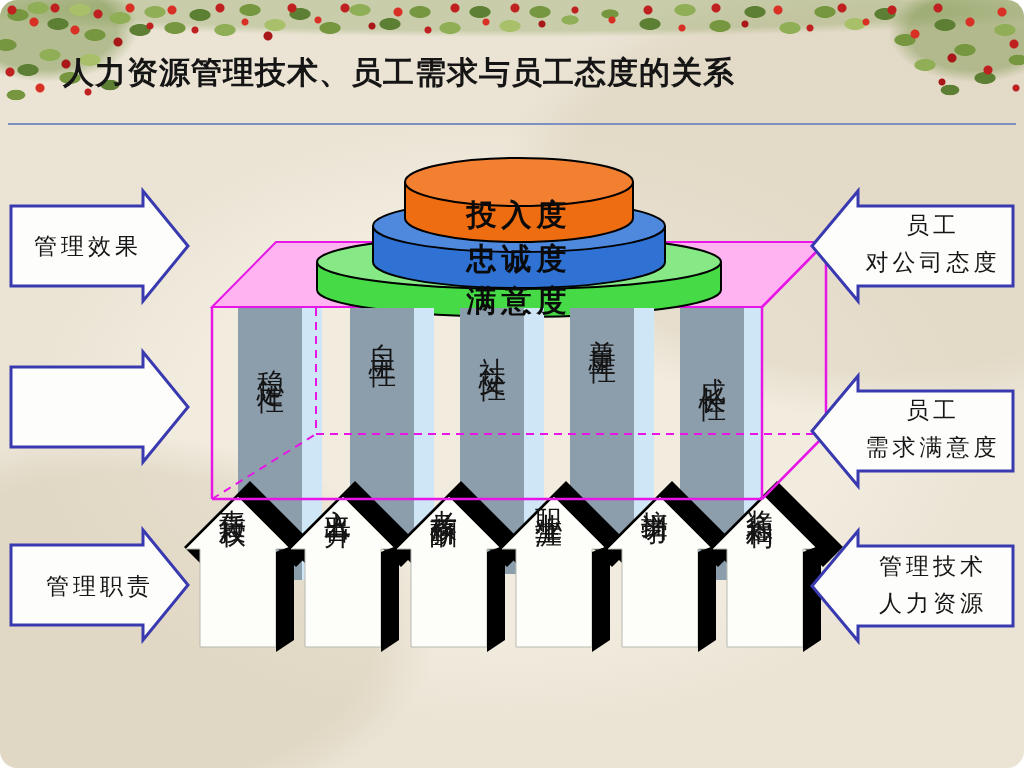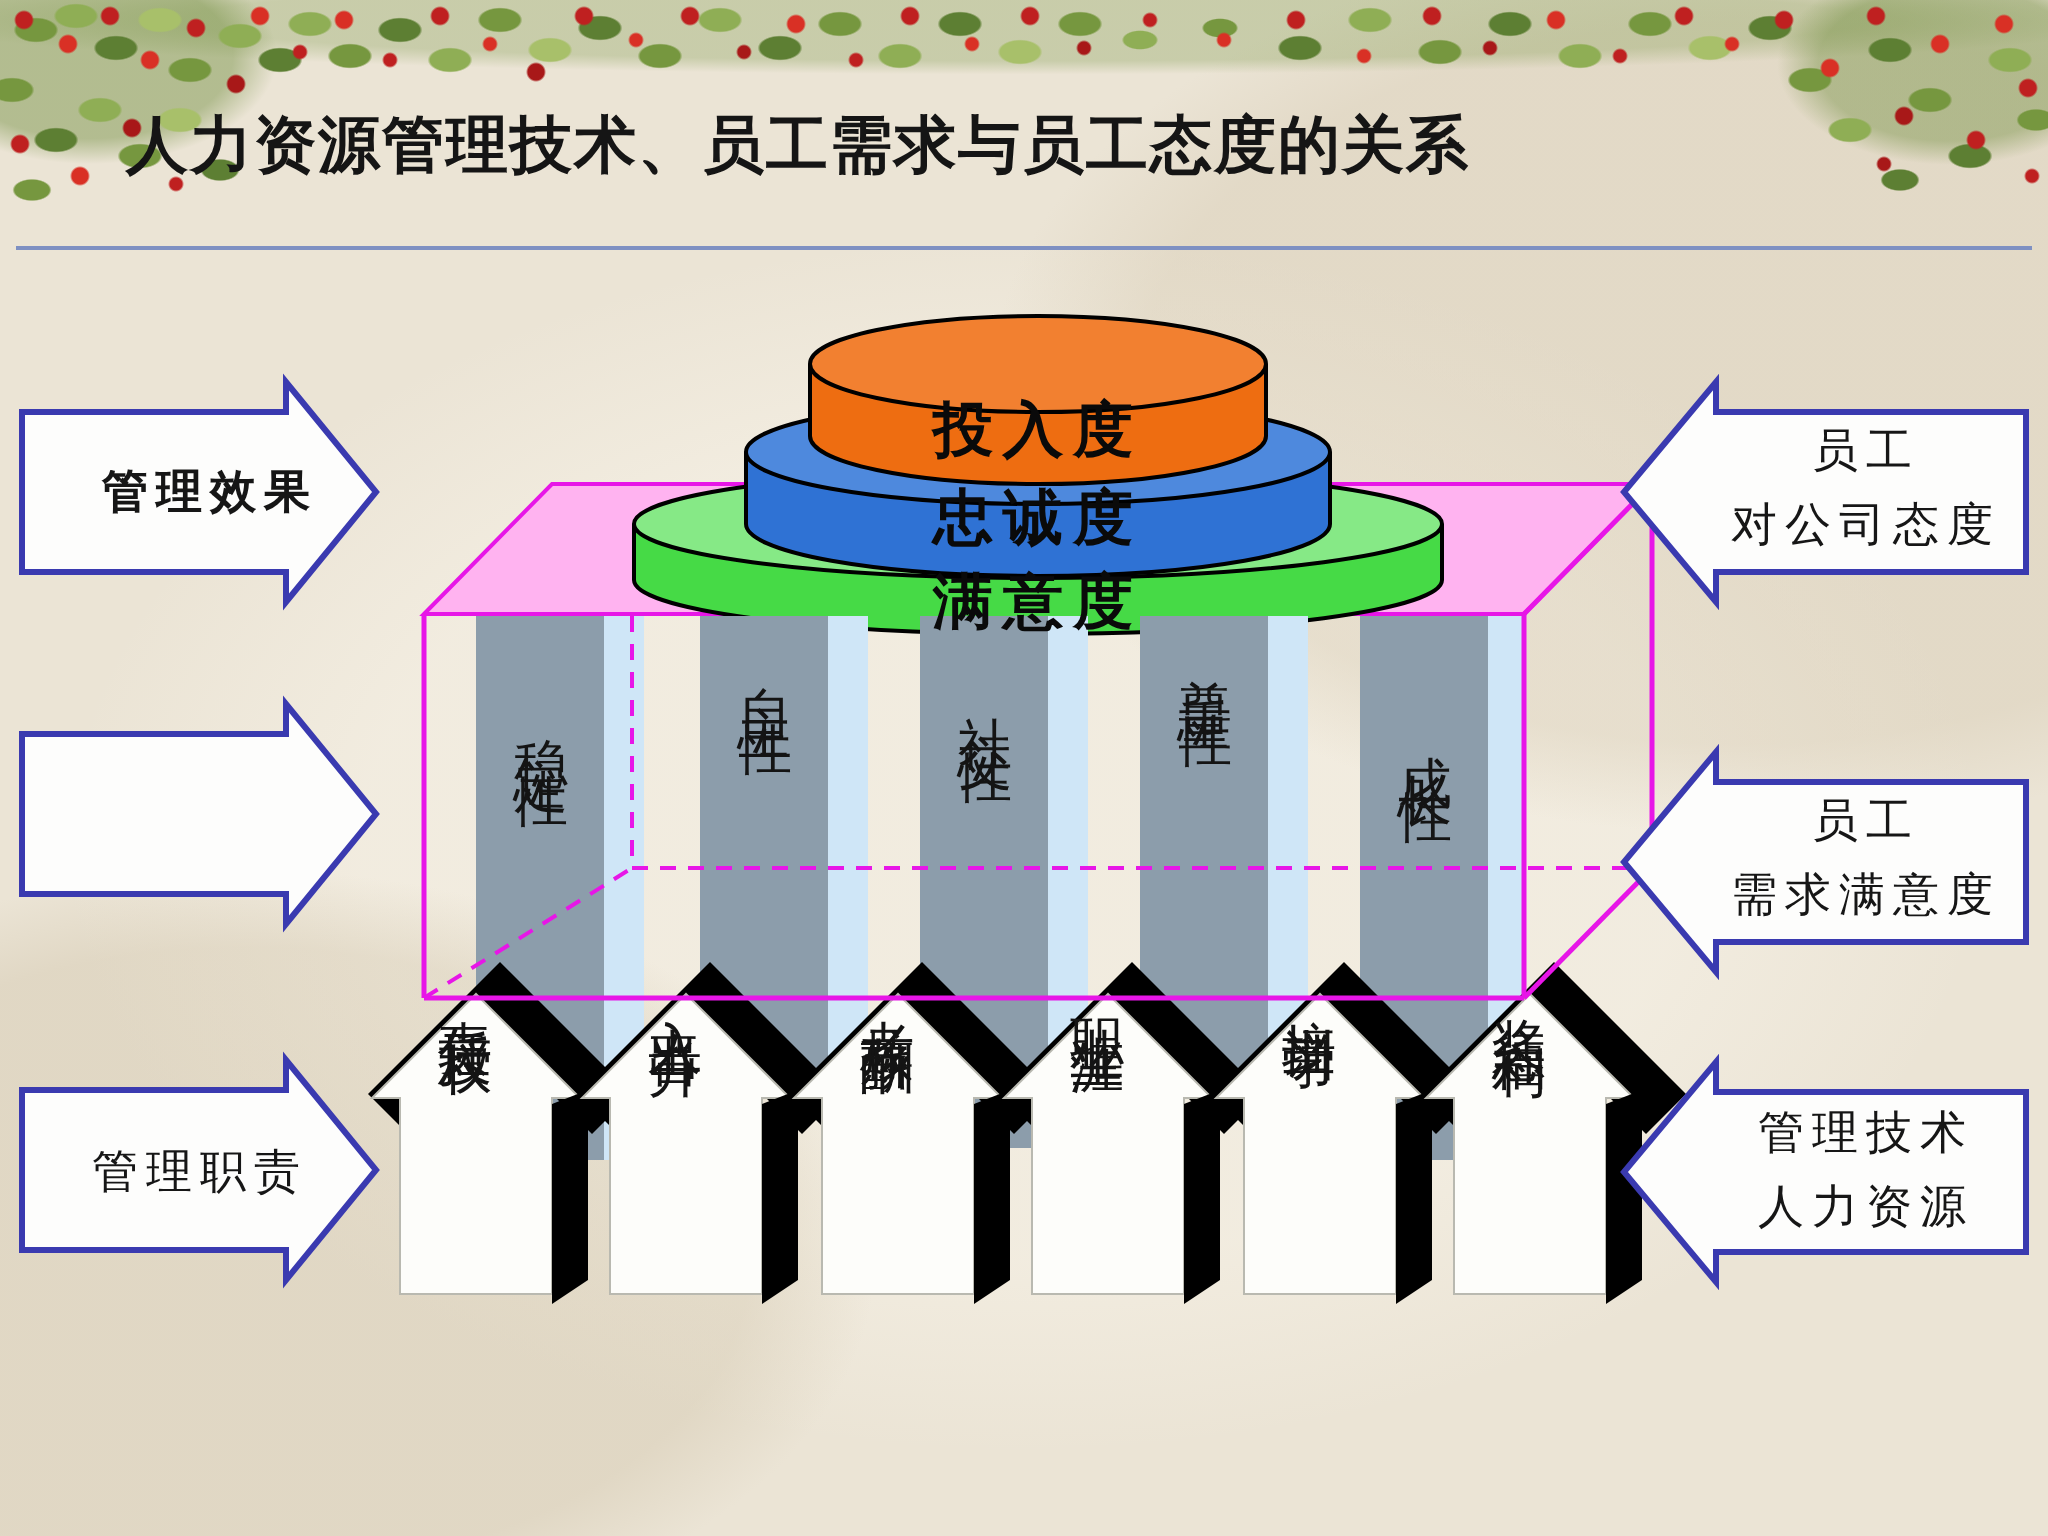--- a/index.html
+++ b/index.html
@@ -4,20 +4,21 @@
 <style>
   html,body{margin:0;padding:0;}
   .slide{
     position:relative;width:1024px;height:768px;overflow:hidden;
     background:
       radial-gradient(420px 260px at 12% 82%, rgba(205,192,165,.35) 0 60%, rgba(0,0,0,0) 75%),
       radial-gradient(500px 300px at 85% 25%, rgba(214,202,178,.4) 0 60%, rgba(0,0,0,0) 75%),
       radial-gradient(600px 380px at 50% 55%, rgba(246,241,230,.6) 0 55%, rgba(0,0,0,0) 80%),
       #ebe4d5;
     font-family:"Liberation Serif", serif;
+    border-radius:17px;
   }
   .flora{
     position:absolute;left:0;top:0;width:1024px;height:140px;pointer-events:none;
     background-repeat:no-repeat;
     background-image:
       radial-gradient(circle 5px at 12px 10px,#bf2020 0 4px,rgba(0,0,0,0) 5px),
       radial-gradient(circle 5px at 34px 22px,#d93025 0 4px,rgba(0,0,0,0) 5px),
       radial-gradient(circle 5px at 55px 8px,#bf2020 0 4px,rgba(0,0,0,0) 5px),
       radial-gradient(circle 5px at 75px 30px,#d93025 0 4px,rgba(0,0,0,0) 5px),
       radial-gradient(circle 5px at 98px 14px,#bf2020 0 4px,rgba(0,0,0,0) 5px),
@@ -240,21 +241,21 @@
   <div class="vtext need-label" style="left:602px;top:318px;">尊重性</div>
   <div class="vtext need-label" style="left:712px;top:356px;">成长性</div>
 
   <div class="vtext hr-label" style="left:232px;top:488px;">责任授权</div>
   <div class="vtext hr-label" style="left:337px;top:488px;">入出晋升</div>
   <div class="vtext hr-label" style="left:443px;top:488px;">考核薪酬</div>
   <div class="vtext hr-label" style="left:548px;top:488px;">职业生涯</div>
   <div class="vtext hr-label" style="left:654px;top:488px;">培训学习</div>
   <div class="vtext hr-label" style="left:759px;top:488px;">奖惩福利</div>
 
-  <div class="arrow-label" style="left:105px;top:247px;font-weight:bold;">
+  <div class="arrow-label" style="left:88px;top:247px;">
     <div>管理效果</div>
   </div>
   <div class="arrow-label" style="left:100px;top:587px;">
     <div>管理职责</div>
   </div>
 
   <div class="arrow-label" style="left:933px;top:245px;">
     <div>员工</div>
     <div>对公司态度</div>
   </div>

